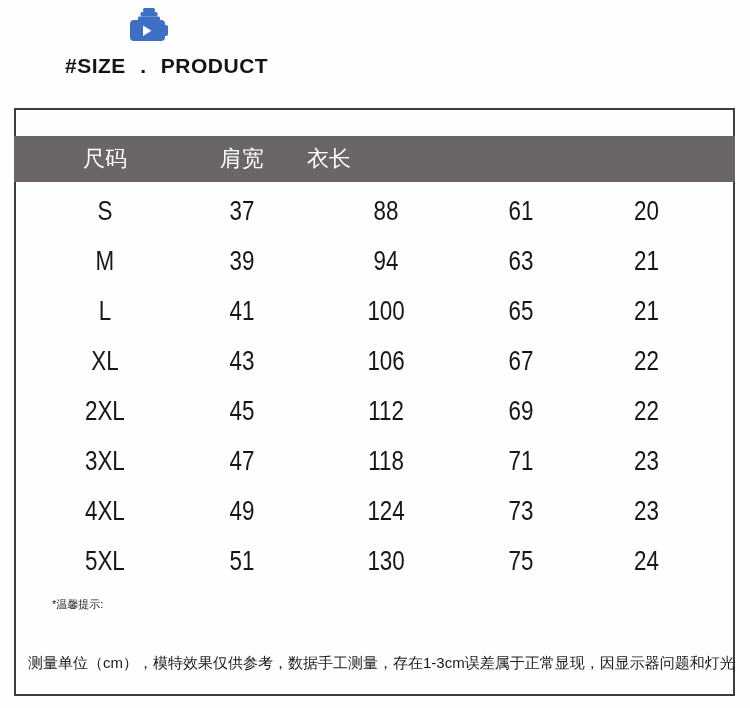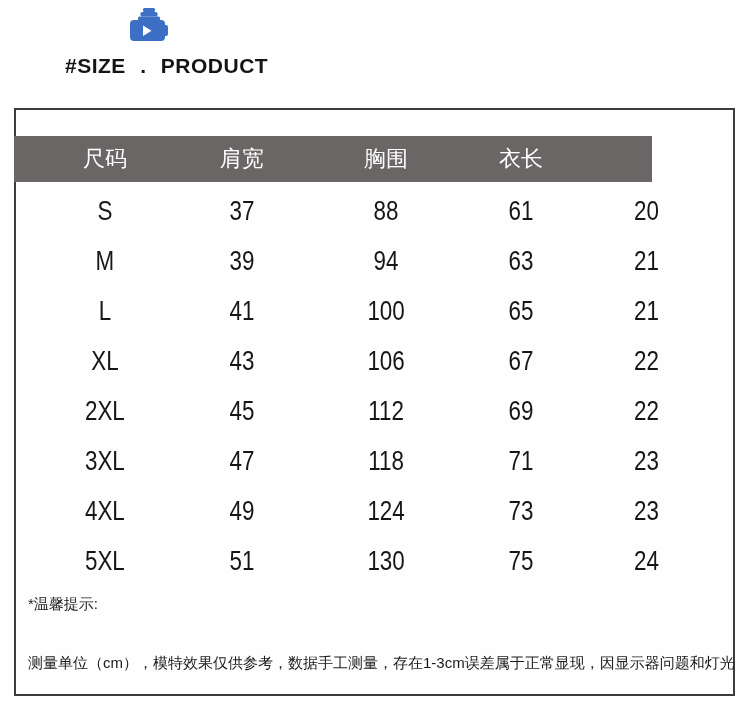--- a/index.html
+++ b/index.html
@@ -13,33 +13,33 @@
     position:absolute; left:65px; top:53px;
     font-size:21px; font-weight:700; color:#141414;
     letter-spacing:0.5px; word-spacing:8px; line-height:26px;
     white-space:nowrap;
   }
   .table-box {
     position:absolute; left:14px; top:108px; width:721px; height:588px;
     border:2px solid #3c3c3c; box-sizing:border-box; background:transparent;
   }
   .header-band {
-    position:absolute; left:14px; top:136px; width:638px; height:46px;
+    position:absolute; left:14px; top:136px; width:721px; height:46px;
     background:#696665;
   }
   .hrow { display:flex; margin-left:2px; width:717px; height:100%; align-items:center; }
   .hrow .cell { color:#ffffff; font-size:22px; font-weight:400; }
   .rows { position:absolute; left:16px; top:186px; width:717px; }
   .row { display:flex; height:50px; align-items:center; }
   .row .cell { font-size:28px; color:#161616; transform:scaleX(0.8); transform-origin:center; }
   .cell { text-align:center; line-height:1; }
   .c0 { width:24.8%; } .c1 { width:13.4%; } .c2 { width:26.8%; }
   .c3 { width:10.9%; } .c4 { width:24.1%; }
   .footnote { position:absolute; left:28px; top:595px; color:#1a1a1a; }
-  .tip-line { font-size:15px; line-height:18px; margin-bottom:12px; }
+  .tip-line { font-size:11px; line-height:18px; margin-bottom:12px;margin-left:24px; }
   .note-line { font-size:15px; line-height:28px; white-space:nowrap;margin-top:36px; }
 </style>
 </head>
 <body>
 
 <div class="canvas">
 
   <div class="brand-icon">
     <svg width="44" height="40" viewBox="0 0 44 40" xmlns="http://www.w3.org/2000/svg">
       <g fill="#3d70c5">
@@ -54,21 +54,20 @@
   </div>
 
   <div class="page-title">#SIZE . PRODUCT</div>
 
   <div class="table-box"></div>
 
   <div class="header-band">
     <div class="hrow">
       <div class="cell c0">尺码</div>
       <div class="cell c1">肩宽</div>
-      <div class="cell c2">胸围</div>
       <div class="cell c3">衣长</div>
     </div>
   </div>
 
   <div class="rows">
     <div class="row">
       <div class="cell c0">S</div>
       <div class="cell c1">37</div>
       <div class="cell c2">88</div>
       <div class="cell c3">61</div>

